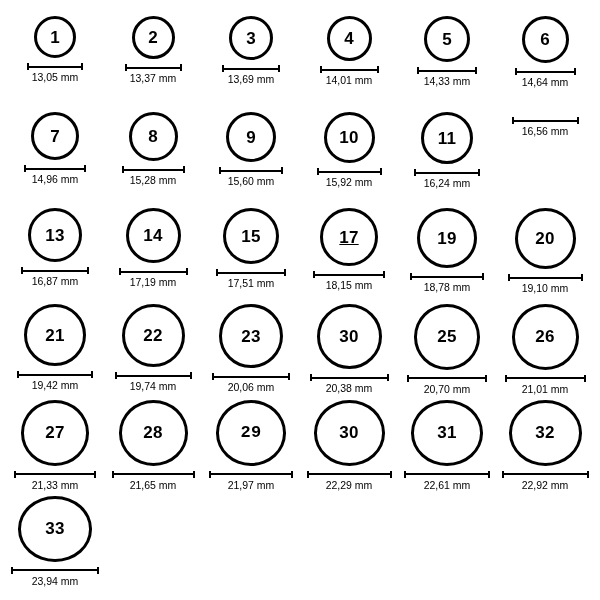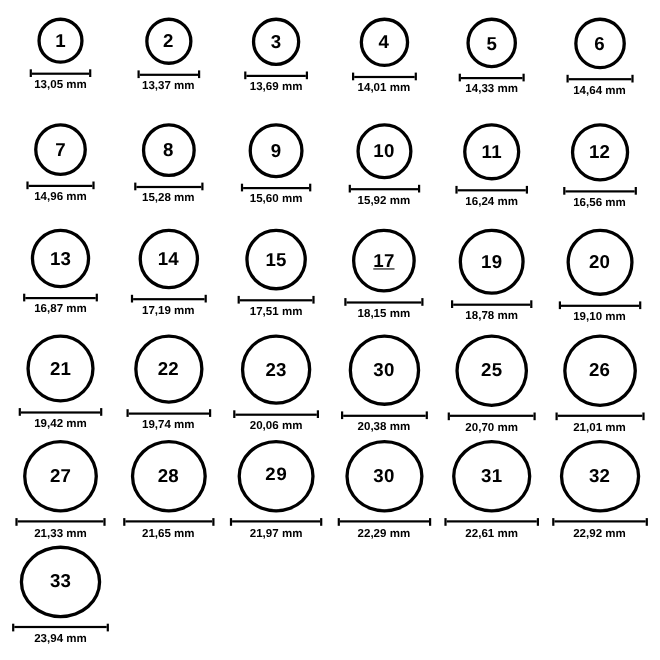--- a/index.html
+++ b/index.html
@@ -74,21 +74,21 @@
     left: 0;
     right: 0;
     top: 50%;
     height: 2px;
     background: #000000;
     transform: translateY(-1px);
   }
   .dim-text {
     margin-top: 2px;
     font-size: 10.5px;
-    font-weight: bold;
+    font-weight: normal;
     line-height: 1;
     white-space: nowrap;
   }
 </style>
 </head>
 <body>
 
 <div id="chart">
   <div class="grid">
       <div class="cell">
@@ -184,23 +184,20 @@
       <div class="cell">
         <div class="ring" style="width: 52px; height: 52px;">
           <span class="ring-label">11</span>
         </div>
         <div class="dim">
           <div class="dim-bar" style="width: 66px;"></div>
           <div class="dim-text">16,24 mm</div>
         </div>
       </div>
       <div class="cell">
-        <div class="ring" style="width: 53px; height: 53px;">
-          <span class="ring-label">12</span>
-        </div>
         <div class="dim">
           <div class="dim-bar" style="width: 67px;"></div>
           <div class="dim-text">16,56 mm</div>
         </div>
       </div>
       <div class="cell">
         <div class="ring" style="width: 54px; height: 54px;">
           <span class="ring-label">13</span>
         </div>
         <div class="dim">

